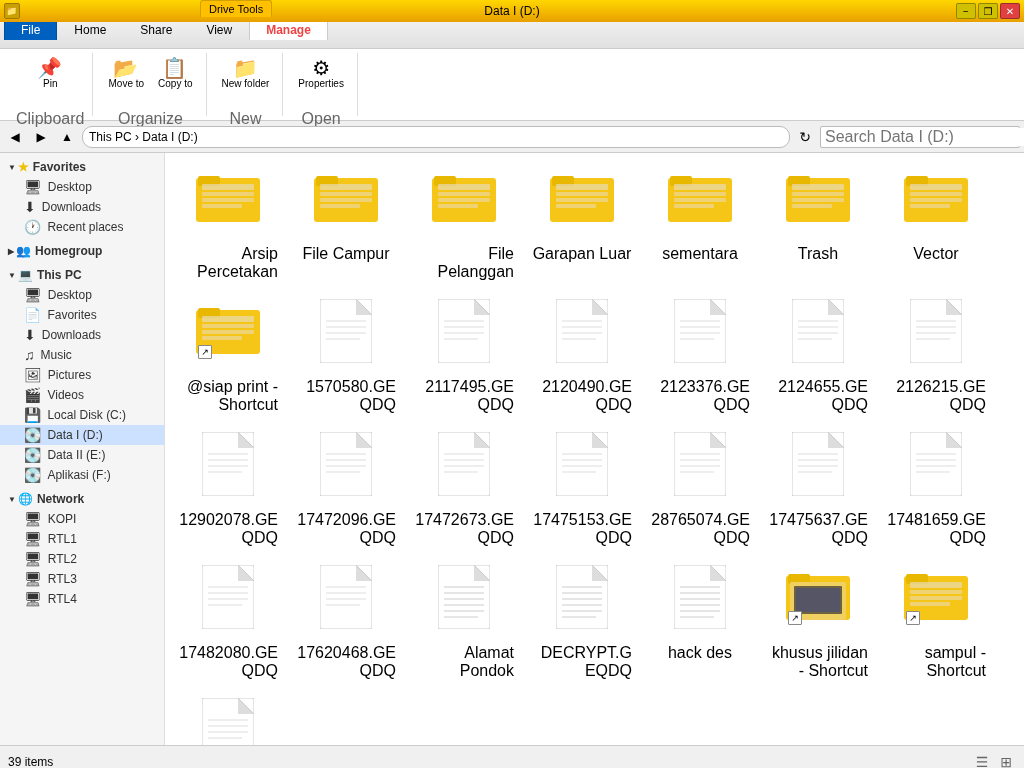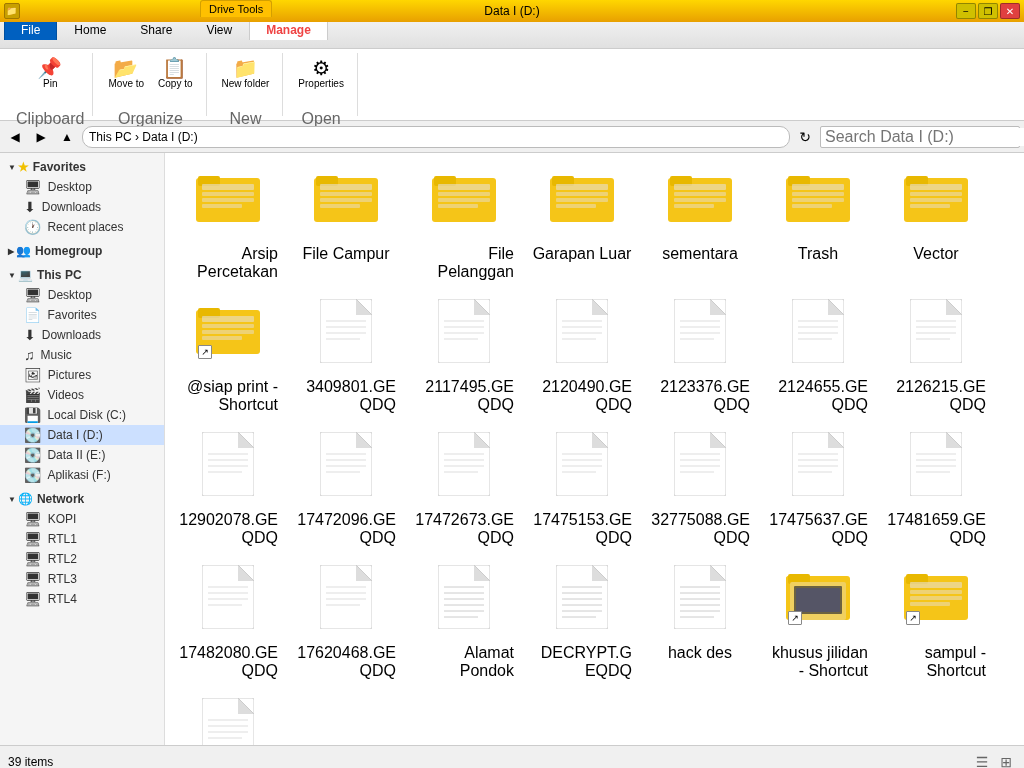--- a/index.html
+++ b/index.html
@@ -516,21 +516,21 @@
             <svg width="52" height="64" viewBox="0 0 52 64">
       <rect x="0" y="0" width="52" height="64" rx="2" fill="#fff" stroke="#ccc" stroke-width="1"></rect>
       <polygon points="36,0 52,16 36,16" fill="#ddd"></polygon>
       <line x1="36" y1="0" x2="52" y2="16" stroke="#ccc" stroke-width="1"></line>
       <line x1="6" y1="22" x2="46" y2="22" stroke="#ddd" stroke-width="1"></line>
       <line x1="6" y1="28" x2="46" y2="28" stroke="#ddd" stroke-width="1"></line>
       <line x1="6" y1="34" x2="46" y2="34" stroke="#ddd" stroke-width="1"></line>
       <line x1="6" y1="40" x2="40" y2="40" stroke="#ddd" stroke-width="1"></line>
     </svg>
           </div>
-      <div class="file-name">3409801.GEQDQ</div>
+      <div class="file-name">1570580.GEQDQ</div>
     </div>
         <div class="file-item">
       <div style="display:flex;align-items:center;justify-content:center;height:64px;">
             <svg width="52" height="64" viewBox="0 0 52 64">
       <rect x="0" y="0" width="52" height="64" rx="2" fill="#fff" stroke="#ccc" stroke-width="1"></rect>
       <polygon points="36,0 52,16 36,16" fill="#ddd"></polygon>
       <line x1="36" y1="0" x2="52" y2="16" stroke="#ccc" stroke-width="1"></line>
       <line x1="6" y1="22" x2="46" y2="22" stroke="#ddd" stroke-width="1"></line>
       <line x1="6" y1="28" x2="46" y2="28" stroke="#ddd" stroke-width="1"></line>
       <line x1="6" y1="34" x2="46" y2="34" stroke="#ddd" stroke-width="1"></line>
@@ -656,21 +656,21 @@
             <svg width="52" height="64" viewBox="0 0 52 64">
       <rect x="0" y="0" width="52" height="64" rx="2" fill="#fff" stroke="#ccc" stroke-width="1"></rect>
       <polygon points="36,0 52,16 36,16" fill="#ddd"></polygon>
       <line x1="36" y1="0" x2="52" y2="16" stroke="#ccc" stroke-width="1"></line>
       <line x1="6" y1="22" x2="46" y2="22" stroke="#ddd" stroke-width="1"></line>
       <line x1="6" y1="28" x2="46" y2="28" stroke="#ddd" stroke-width="1"></line>
       <line x1="6" y1="34" x2="46" y2="34" stroke="#ddd" stroke-width="1"></line>
       <line x1="6" y1="40" x2="40" y2="40" stroke="#ddd" stroke-width="1"></line>
     </svg>
           </div>
-      <div class="file-name">32775088.GEQDQ</div>
+      <div class="file-name">28765074.GEQDQ</div>
     </div>
         <div class="file-item">
       <div style="display:flex;align-items:center;justify-content:center;height:64px;">
             <svg width="52" height="64" viewBox="0 0 52 64">
       <rect x="0" y="0" width="52" height="64" rx="2" fill="#fff" stroke="#ccc" stroke-width="1"></rect>
       <polygon points="36,0 52,16 36,16" fill="#ddd"></polygon>
       <line x1="36" y1="0" x2="52" y2="16" stroke="#ccc" stroke-width="1"></line>
       <line x1="6" y1="22" x2="46" y2="22" stroke="#ddd" stroke-width="1"></line>
       <line x1="6" y1="28" x2="46" y2="28" stroke="#ddd" stroke-width="1"></line>
       <line x1="6" y1="34" x2="46" y2="34" stroke="#ddd" stroke-width="1"></line>

